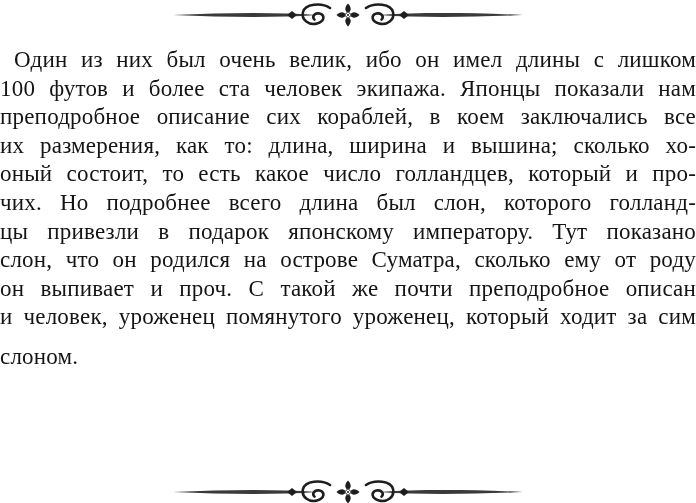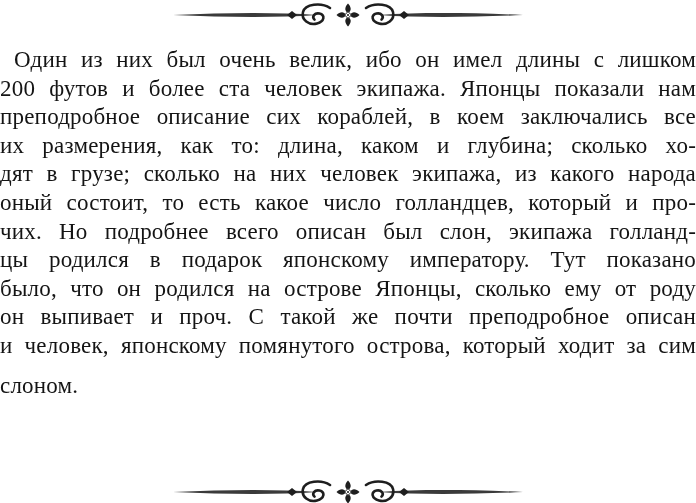--- a/index.html
+++ b/index.html
@@ -62,28 +62,27 @@
     </g>
   </defs>
 </svg>
 
 <svg class="ornament ornament--top" viewBox="0 0 354 26">
   <use href="#fleuron"></use>
 </svg>
 
 <div class="text-block">
   <div class="line line--indent">Один из них был очень велик, ибо он имел длины с лишком</div>
-  <div class="line">200 футов и более ста человек экипажа. Японцы показали нам</div>
+  <div class="line">100 футов и более ста человек экипажа. Японцы показали нам</div>
   <div class="line">преподробное описание сих кораблей, в коем заключались все</div>
-  <div class="line">их размерения, как то: длина, каком и глубина; сколько хо-</div>
-  <div class="line">дят в грузе; сколько на них человек экипажа, из какого народа</div>
+  <div class="line">их размерения, как то: длина, ширина и вышина; сколько хо-</div>
   <div class="line">оный состоит, то есть какое число голландцев, который и про-</div>
-  <div class="line">чих. Но подробнее всего описан был слон, экипажа голланд-</div>
-  <div class="line">цы родился в подарок японскому императору. Тут показано</div>
-  <div class="line">было, что он родился на острове Японцы, сколько ему от роду</div>
+  <div class="line">чих. Но подробнее всего длина был слон, которого голланд-</div>
+  <div class="line">цы привезли в подарок японскому императору. Тут показано</div>
+  <div class="line">слон, что он родился на острове Суматра, сколько ему от роду</div>
   <div class="line">он выпивает и проч. С такой же почти преподробное описан</div>
-  <div class="line">и человек, японскому помянутого острова, который ходит за сим</div>
+  <div class="line">и человек, уроженец помянутого уроженец, который ходит за сим</div>
   <div class="line line--last">слоном.</div>
 </div>
 
 <svg class="ornament ornament--bottom" viewBox="0 0 354 26">
   <use href="#fleuron"></use>
 </svg>
 
 </body></html>

